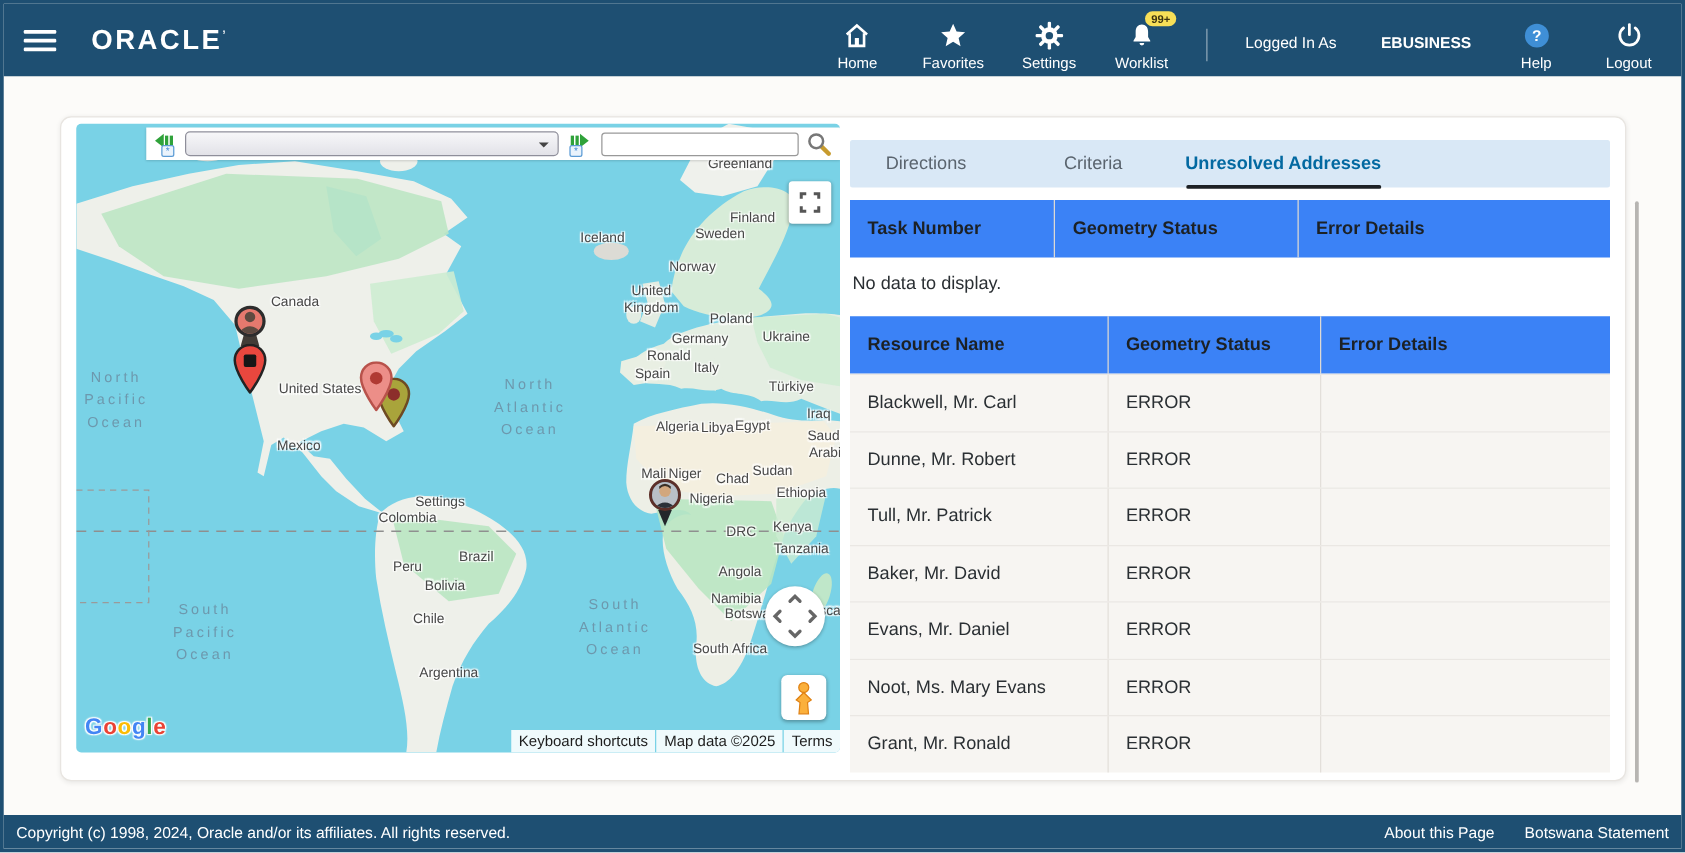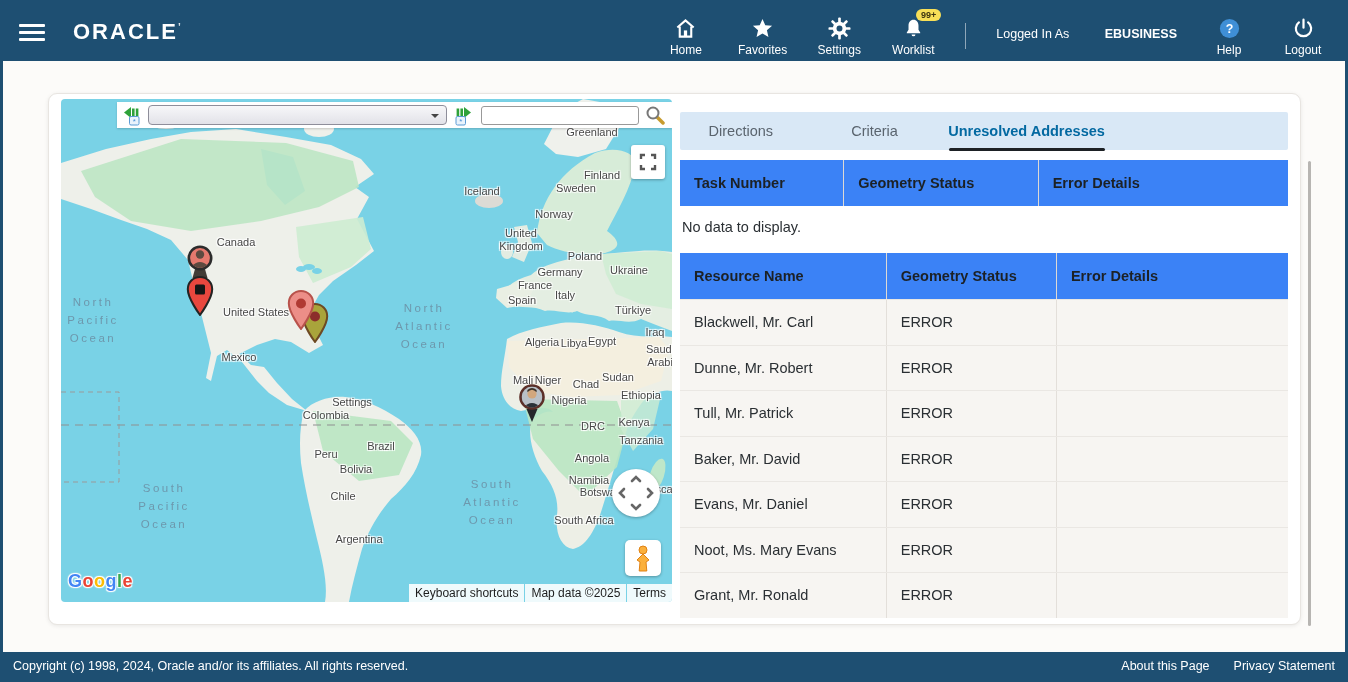--- a/index.html
+++ b/index.html
@@ -252,21 +252,21 @@
             <div class="lbl country" style="left: 298px; top: 440px;">Argentina</div>
             <div class="lbl country" style="left: 421px; top: 92px;">Iceland</div>
             <div class="lbl country" style="left: 541px; top: 76px;">Finland</div>
             <div class="lbl country" style="left: 515px; top: 89px;">Sweden</div>
             <div class="lbl country" style="left: 493px; top: 115px;">Norway</div>
             <div class="lbl country" style="left: 460px; top: 141px;">United
 Kingdom</div>
             <div class="lbl country" style="left: 524px; top: 157px;">Poland</div>
             <div class="lbl country" style="left: 499px; top: 173px;">Germany</div>
             <div class="lbl country" style="left: 568px; top: 171px;">Ukraine</div>
-            <div class="lbl country" style="left: 474px; top: 186px;">France</div>
+            <div class="lbl country" style="left: 474px; top: 186px;">Ronald</div>
             <div class="lbl country" style="left: 504px; top: 196px;">Italy</div>
             <div class="lbl country" style="left: 461px; top: 201px;">Spain</div>
             <div class="lbl country" style="left: 572px; top: 211px;">Türkiye</div>
             <div class="lbl country" style="left: 594px; top: 233px;">Iraq</div>
             <div class="lbl country" style="left: 481px; top: 243px;">Algeria</div>
             <div class="lbl country" style="left: 513px; top: 244px;">Libya</div>
             <div class="lbl country" style="left: 541px; top: 242px;">Egypt</div>
             <div class="lbl country" style="left: 599px; top: 257px;">Saudi Arabi</div>
             <div class="lbl country" style="left: 462px; top: 281px;">Mali</div>
             <div class="lbl country" style="left: 487px; top: 281px;">Niger</div>
@@ -452,16 +452,16 @@
       </div>
     </section>
 
     <div class="vscroll"></div>
   </main>
 
   <footer class="footbar">
     <span>Copyright (c) 1998, 2024, Oracle and/or its affiliates. All rights reserved.</span>
     <div class="footlinks">
         <span>About this Page</span>
-        <span>Privacy Statement</span>
+        <span>Botswana Statement</span>
       </div>
   </footer>
 </div>
 
 </body></html>

